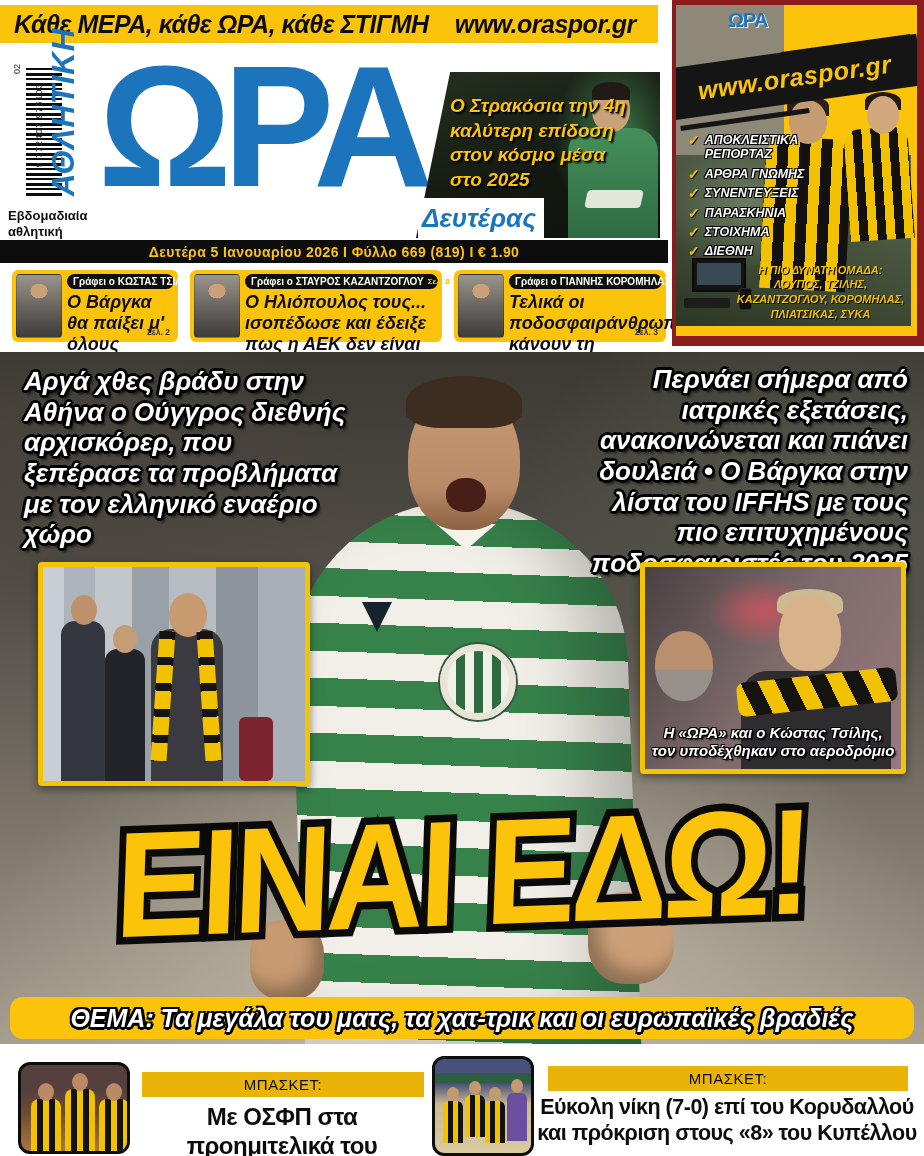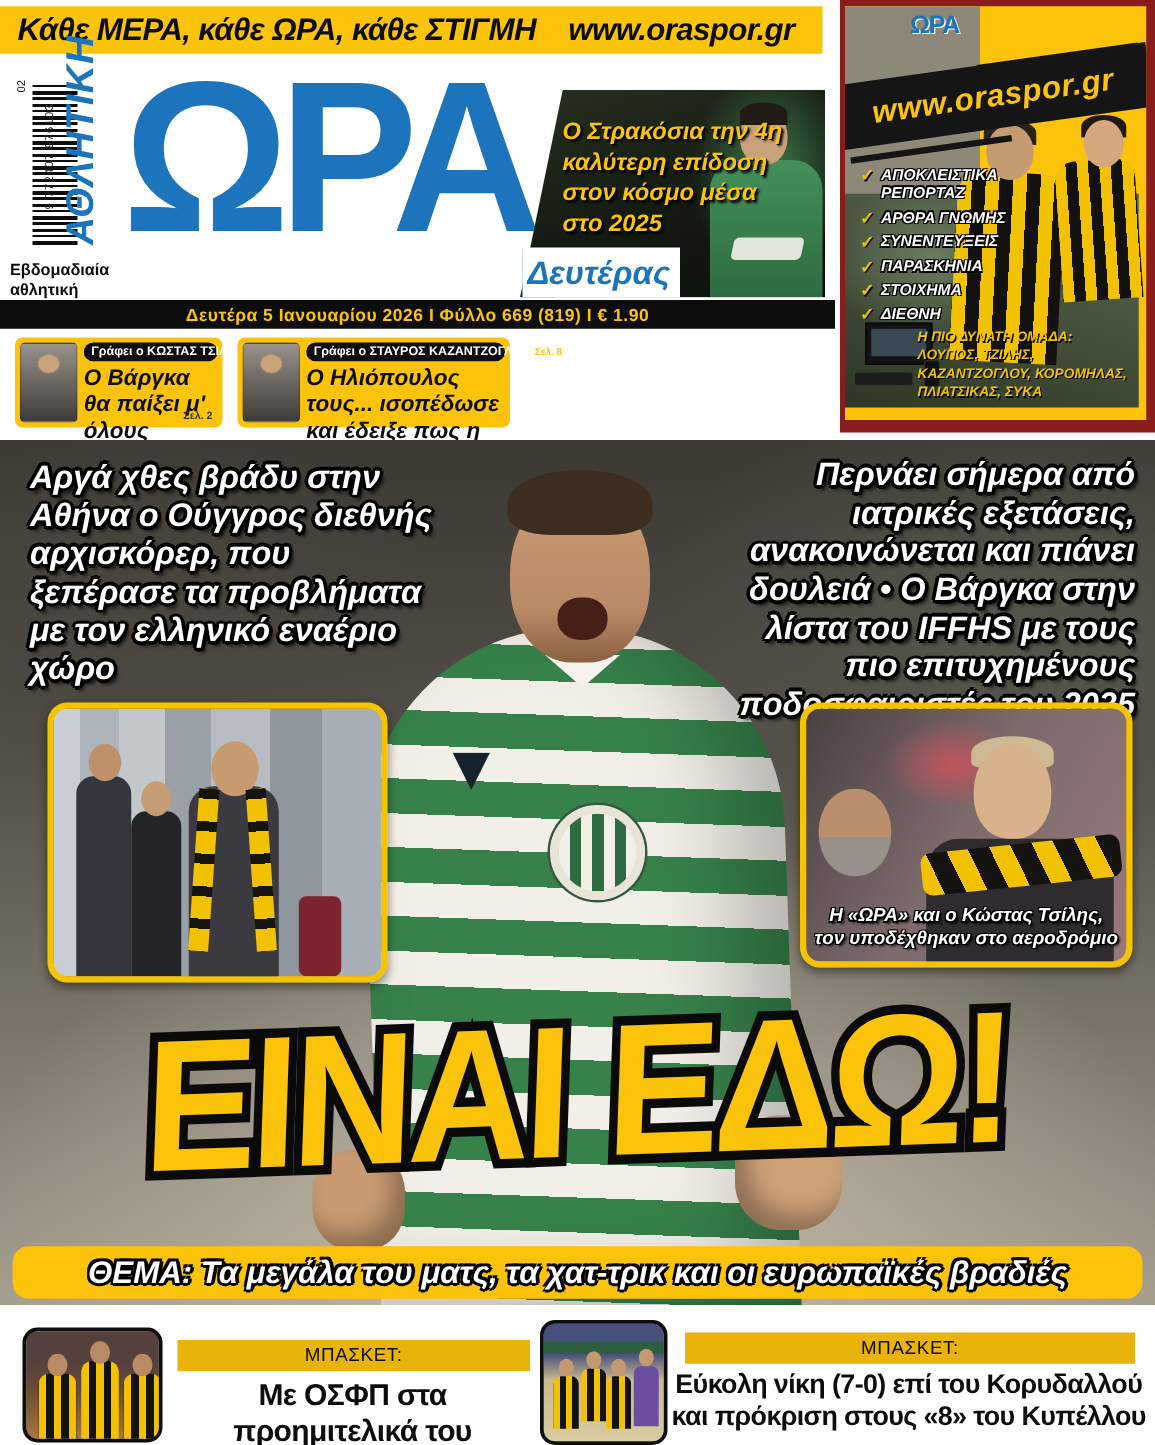--- a/index.html
+++ b/index.html
@@ -63,21 +63,21 @@
   }
   .edition-tri { position:absolute; left:418px; top:198px; width:0; height:0; border-bottom:40px solid #1b74bc; border-right:26px solid transparent; }
   .date-bar {
     position:absolute; left:0; top:240px; width:668px; height:23px; background:#0d0d0d;
     display:flex; align-items:center; justify-content:center;
     color:#fcc30b; font-weight:900; font-size:14px; letter-spacing:0.4px;
   }
   
   .columnists { position:absolute; left:12px; top:270px; width:648px; height:72px; display:flex; gap:12px; }
   .col-box { background:#fcc30b; border-radius:6px; padding:4px; display:flex; gap:5px; position:relative; }
-  .col-box.b1 { width:166px; } .col-box.b2 { width:218px; } .col-box.b3 { width:212px; }
+  .col-box.b1 { width:166px; } .col-box.b2 { width:252px; } .col-box.b3 { width:212px; }
   .col-photo { width:46px; border-radius:4px; flex:none;
     background:radial-gradient(14px 12px at 50% 26%, #caa27a 0 60%, rgba(0,0,0,0) 62%),
                linear-gradient(180deg,#9a948c 0%, #6f6a64 45%, #3e3c3a 100%); border:1px solid #00000033;}
   .col-content { flex:1; display:flex; flex-direction:column; min-width:0; }
   .col-byline {
     background:#0d0d0d; color:#fff; border-radius:8px; font-weight:700; font-size:10px;
     padding:2px 6px; white-space:nowrap; display:flex; justify-content:space-between; gap:4px; align-items:center;
   }
   .col-byline .page { color:#fcc30b; font-size:8px; }
   .col-teaser { font-weight:900; font-style:italic; font-size:18px; line-height:1.18; margin-top:3px; color:#0d0d0d; }
@@ -110,21 +110,21 @@
     border:7px solid #e8e4d8; box-shadow:0 0 0 2px #33573f;
   }
   .macron { position:absolute; left:362px; top:250px; width:30px; height:30px; background:#15242c; clip-path:polygon(0 0,100% 0,50% 100%); }
   .fist-left { position:absolute; left:250px; top:568px; width:74px; height:80px; background:#c79a72; border-radius:42%; box-shadow:inset -10px -12px 18px rgba(0,0,0,.3); }
   .fist-right { position:absolute; left:588px; top:540px; width:86px; height:92px; background:#cda078; border-radius:42%; box-shadow:inset 10px -12px 18px rgba(0,0,0,.3); }
   .deck { font-weight:900; font-style:italic; font-size:26px; line-height:1.18; color:#fff;
     text-shadow:-2px -2px 0 #000,2px -2px 0 #000,-2px 2px 0 #000,2px 2px 0 #000,0 -3px 0 #000,0 3px 0 #000,-3px 0 0 #000,3px 0 0 #000,3px 4px 3px rgba(0,0,0,.8);
   }
   .deck-left { position:absolute; left:24px; top:14px; width:322px; text-align:left; }
   .deck-right { position:absolute; right:16px; top:12px; width:344px; text-align:right; }
-  .inset { position:absolute; border:5px solid #f5c400; border-radius:16px; box-shadow:0 3px 8px rgba(0,0,0,.45); overflow:hidden; }
+  .inset { position:absolute; border:5px solid #f5c400; border-radius:4px; box-shadow:0 3px 8px rgba(0,0,0,.45); overflow:hidden; }
   .inset-left { left:38px; top:210px; width:272px; height:224px;
     background:
       linear-gradient(90deg,#c9ced4 0 8%, #aeb4bb 8% 20%, #c2c7cc 20% 34%, #9aa0a7 34% 48%, #b7bcc2 48% 66%, #8f959c 66% 82%, #a9afb6 82%);
   }
   .il-figure-body { position:absolute; left:108px; top:62px; width:72px; height:164px; background:#3a3a40; border-radius:20px 20px 0 0; }
   .il-figure-head { position:absolute; left:126px; top:26px; width:38px; height:44px; background:#c79a70; border-radius:50%; }
   .il-scarf-l { position:absolute; left:112px; top:64px; width:16px; height:130px; background:repeating-linear-gradient(0deg,#f2c200 0 18px,#151310 18px 26px); transform:rotate(4deg); }
   .il-scarf-r { position:absolute; left:158px; top:64px; width:16px; height:130px; background:repeating-linear-gradient(0deg,#f2c200 0 18px,#151310 18px 26px); transform:rotate(-4deg); }
   .il-person1 { position:absolute; left:18px; top:54px; width:44px; height:160px; background:#33363c; border-radius:14px 14px 0 0; }
   .il-person1h { position:absolute; left:28px; top:28px; width:26px; height:30px; background:#bf916a; border-radius:50%; }
@@ -210,21 +210,21 @@
   }
   .sb-line1 { position:absolute; right:6px; top:38px; width:130px; height:5px; background:#151515; transform:rotate(-8deg); }
   .sb-line2 { position:absolute; left:4px; top:112px; width:130px; height:5px; background:#151515; transform:rotate(-8deg); }
   .sb-list { position:absolute; left:12px; top:128px; width:130px; display:flex; flex-direction:column; gap:5px; }
   .sb-item { display:flex; gap:5px; align-items:flex-start; }
   .sb-check { color:#f2c200; font-weight:900; font-size:14px; line-height:1; text-shadow:1px 1px 0 #000; flex:none; }
   .sb-item-label {
     color:#fff; font-weight:900; font-style:italic; font-size:12.5px; line-height:1.15;
     text-shadow:-1px -1px 0 #000,1px -1px 0 #000,-1px 1px 0 #000,1px 1px 0 #000;
   }
-  .sb-team { position:absolute; left:58px; right:10px; bottom:14px; 
+  .sb-team { position:absolute; left:58px; right:10px; bottom:14px; text-align:center;
     color:#f2c200; font-weight:900; font-style:italic; font-size:11px; line-height:1.35;
     text-shadow:1px 1px 0 #000; }
   .sb-devices { position:absolute; left:8px; bottom:22px; width:70px; height:56px; }
   .dev-monitor { position:absolute; left:8px; top:0; width:54px; height:34px; background:#141414; border:2px solid #0a0a0a; }
   .dev-screen { position:absolute; left:13px; top:5px; width:44px; height:22px; background:#3a4a55; }
   .dev-laptop { position:absolute; left:0; bottom:6px; width:46px; height:10px; background:#1d1d1d; border-radius:2px; }
   .dev-phone { position:absolute; right:2px; bottom:4px; width:13px; height:22px; background:#101010; border:1px solid #2e2e2e; border-radius:3px; }
 </style>
 </head>
 <body>
@@ -269,20 +269,30 @@
   <div class="col-box b2">
     <div class="col-photo"></div>
     <div class="col-content">
       <div class="col-byline">
         <span>Γράφει ο ΣΤΑΥΡΟΣ ΚΑΖΑΝΤΖΟΓΛΟΥ</span>
         <span class="page">Σελ. 8</span>
       </div>
       <div class="col-teaser">Ο Ηλιόπουλος τους... ισοπέδωσε και έδειξε πως η ΑΕΚ δεν είναι σαν εκείνους</div>
     </div>
   </div>
+  <div class="col-box b3">
+    <div class="col-photo"></div>
+    <div class="col-content">
+      <div class="col-byline">
+          <span>Γράφει ο ΓΙΑΝΝΗΣ ΚΟΡΟΜΗΛΑΣ</span>
+        </div>
+      <div class="col-teaser">Τελικά οι ποδοσφαιράνθρωποι κάνουν τη διαφορά</div>
+      <div class="col-page">Σελ. 3</div>
+    </div>
+  </div>
 </div>
 
 <div class="main-area">
   <div class="player-torso"></div>
   <div class="player-collar"></div>
   <div class="player-head"></div>
   <div class="player-hair"></div>
   <div class="player-mouth"></div>
   <div class="macron"></div>
   <div class="crest"></div>

